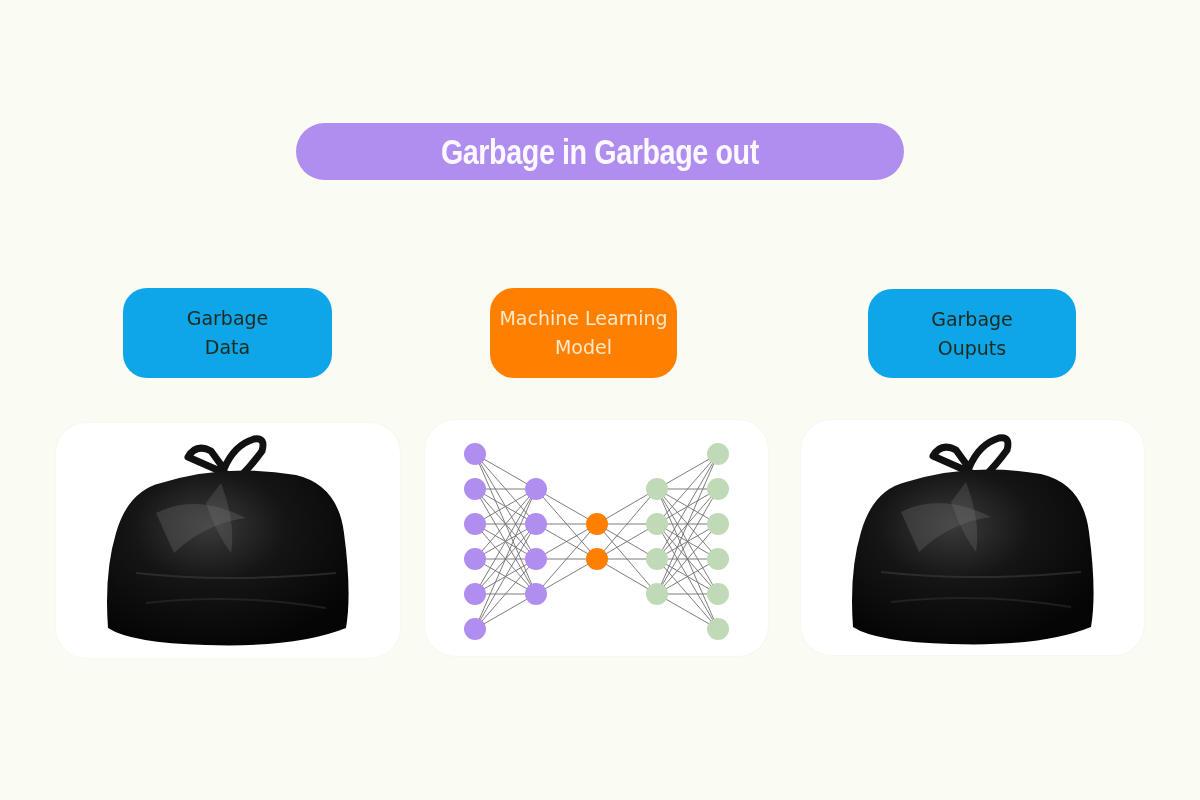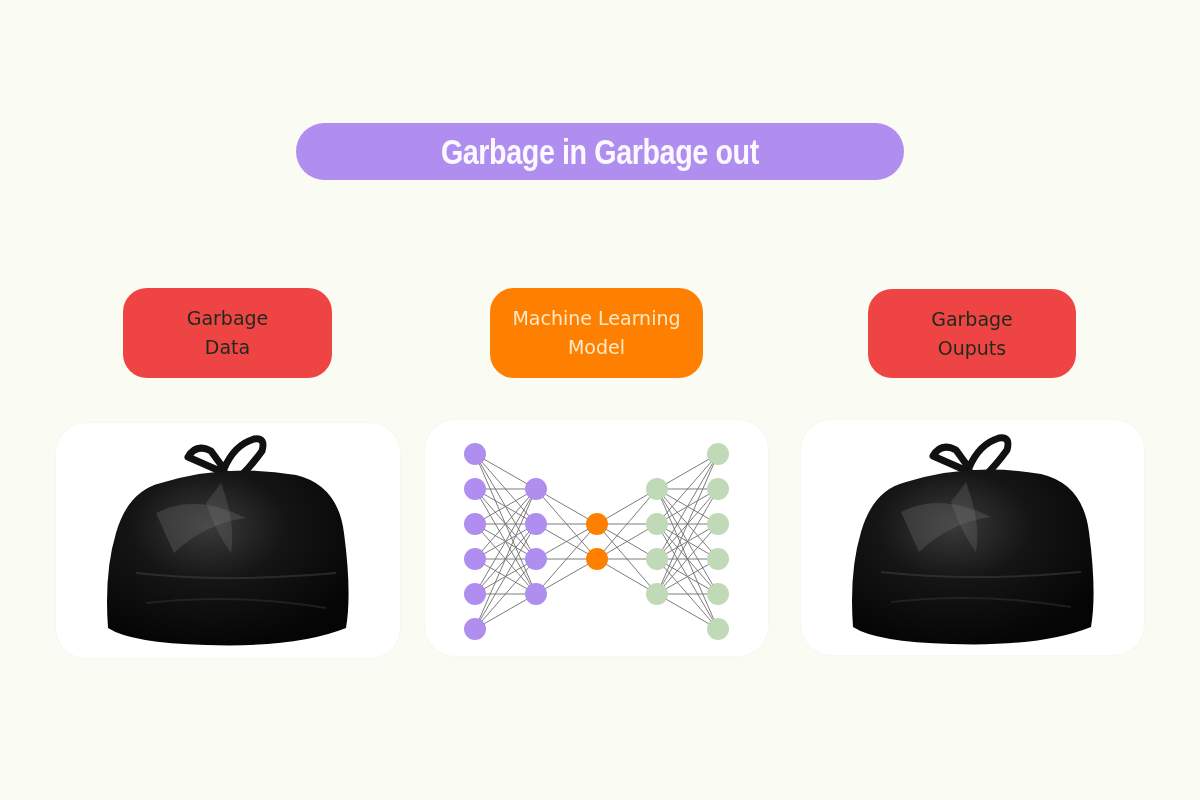--- a/index.html
+++ b/index.html
@@ -1,34 +1,34 @@
 <!DOCTYPE html>
 <html><head>
 <meta charset="utf-8">
 <style>
   html, body { margin:0; padding:0; }
   body { width:1200px; height:800px; background:#fafbf2; position:relative; overflow:hidden; font-family:"DejaVu Sans", sans-serif; }
   .title-pill { position:absolute; left:296px; top:123px; width:608px; height:57px; border-radius:37px; background:#b08ef0; display:flex; align-items:center; justify-content:center; }
   .title-pill span { color:#fbf8ff; font-family:"Liberation Sans", sans-serif; font-weight:bold; font-size:35px; letter-spacing:-0.5px; transform:scaleX(0.82); display:inline-block; }
   .label-box { position:absolute; display:flex; align-items:center; justify-content:center; text-align:center; border-radius:24px; font-size:19px; line-height:29px; white-space:pre-line; }
-  .green { background:#ef4444; color:#1e2a1c; }
+  .green { background:#0ea5e9; color:#1e2a1c; }
   .orange { background:#ff8000; color:#fde9c8; }
   .card { position:absolute; background:#ffffff; border-radius:30px; box-shadow:0 0 2px rgba(0,0,0,0.06); overflow:hidden; }
   svg { display:block; }
 </style>
 </head>
 <body>
 
 <div class="title-pill">
   <span>Garbage in Garbage out</span>
 </div>
 
 <div class="label-box green" style="left:123px;top:288px;width:209px;height:90px;">Garbage
 Data</div>
-<div class="label-box orange" style="left:490px;top:288px;width:213px;height:90px;text-align:center;">Machine Learning
+<div class="label-box orange" style="left:490px;top:288px;width:187px;height:90px;text-align:center;">Machine Learning
 Model</div>
 <div class="label-box green" style="left:868px;top:289px;width:208px;height:89px;">Garbage
 Ouputs</div>
 
 <div class="card" style="left:56px;top:423px;width:344px;height:235px;">
   <svg width="344" height="235" viewBox="0 0 344 235">
     <defs>
       <radialGradient id="bagA" cx="0.42" cy="0.32" r="0.7">
         <stop offset="0" stop-color="#3a3a3a"></stop>
         <stop offset="0.45" stop-color="#151515"></stop>

